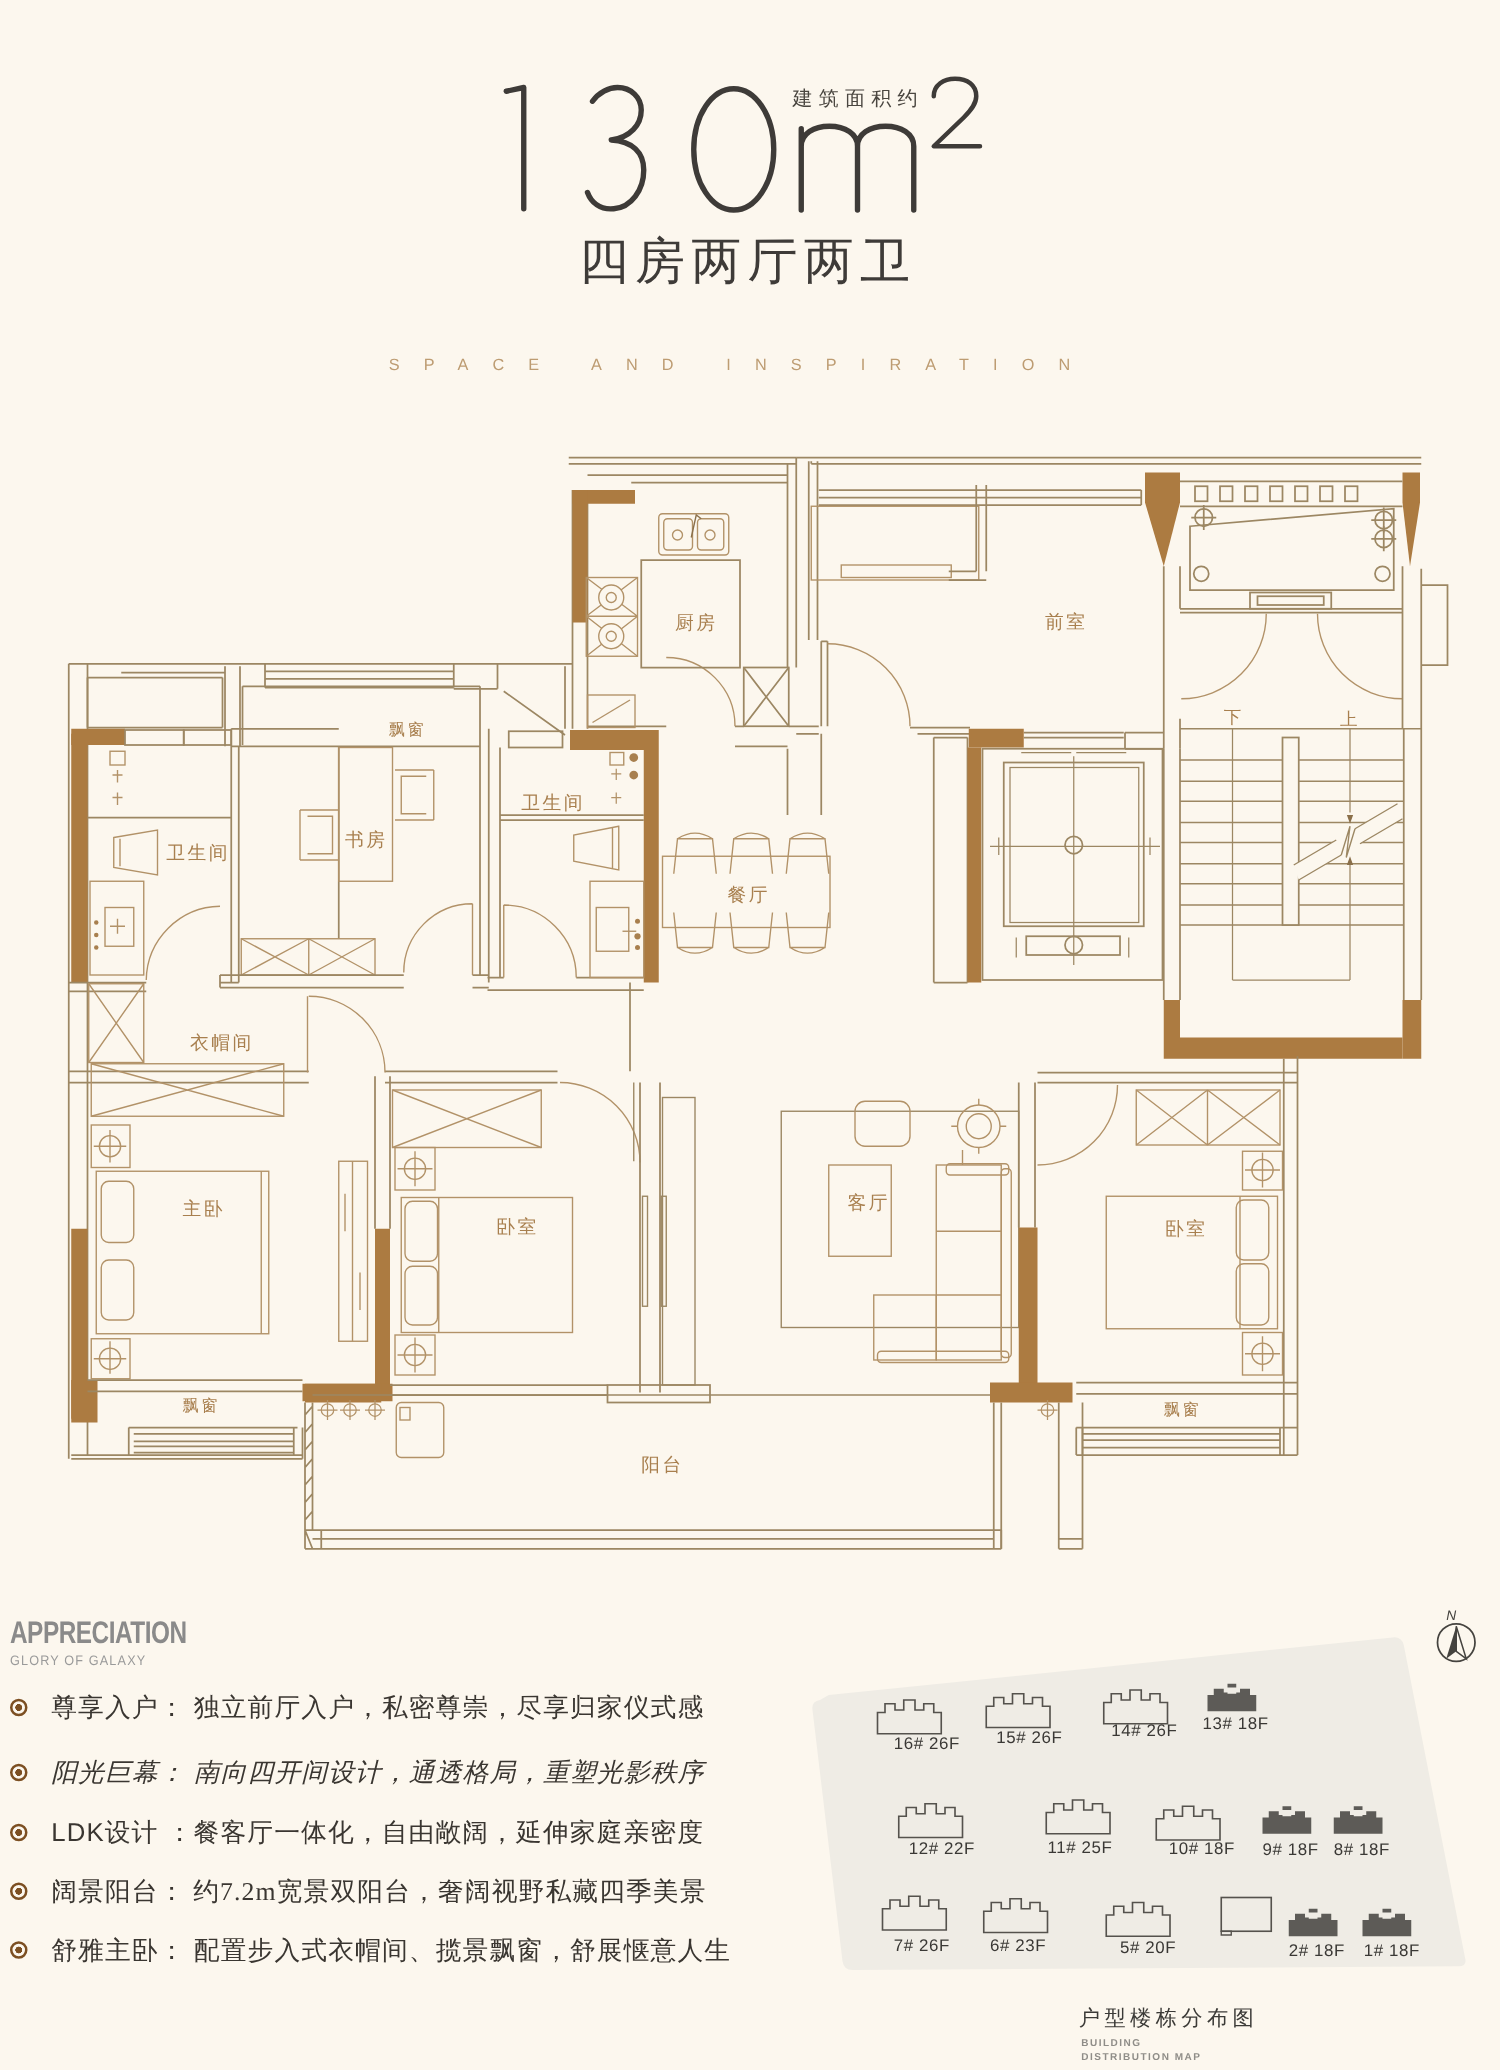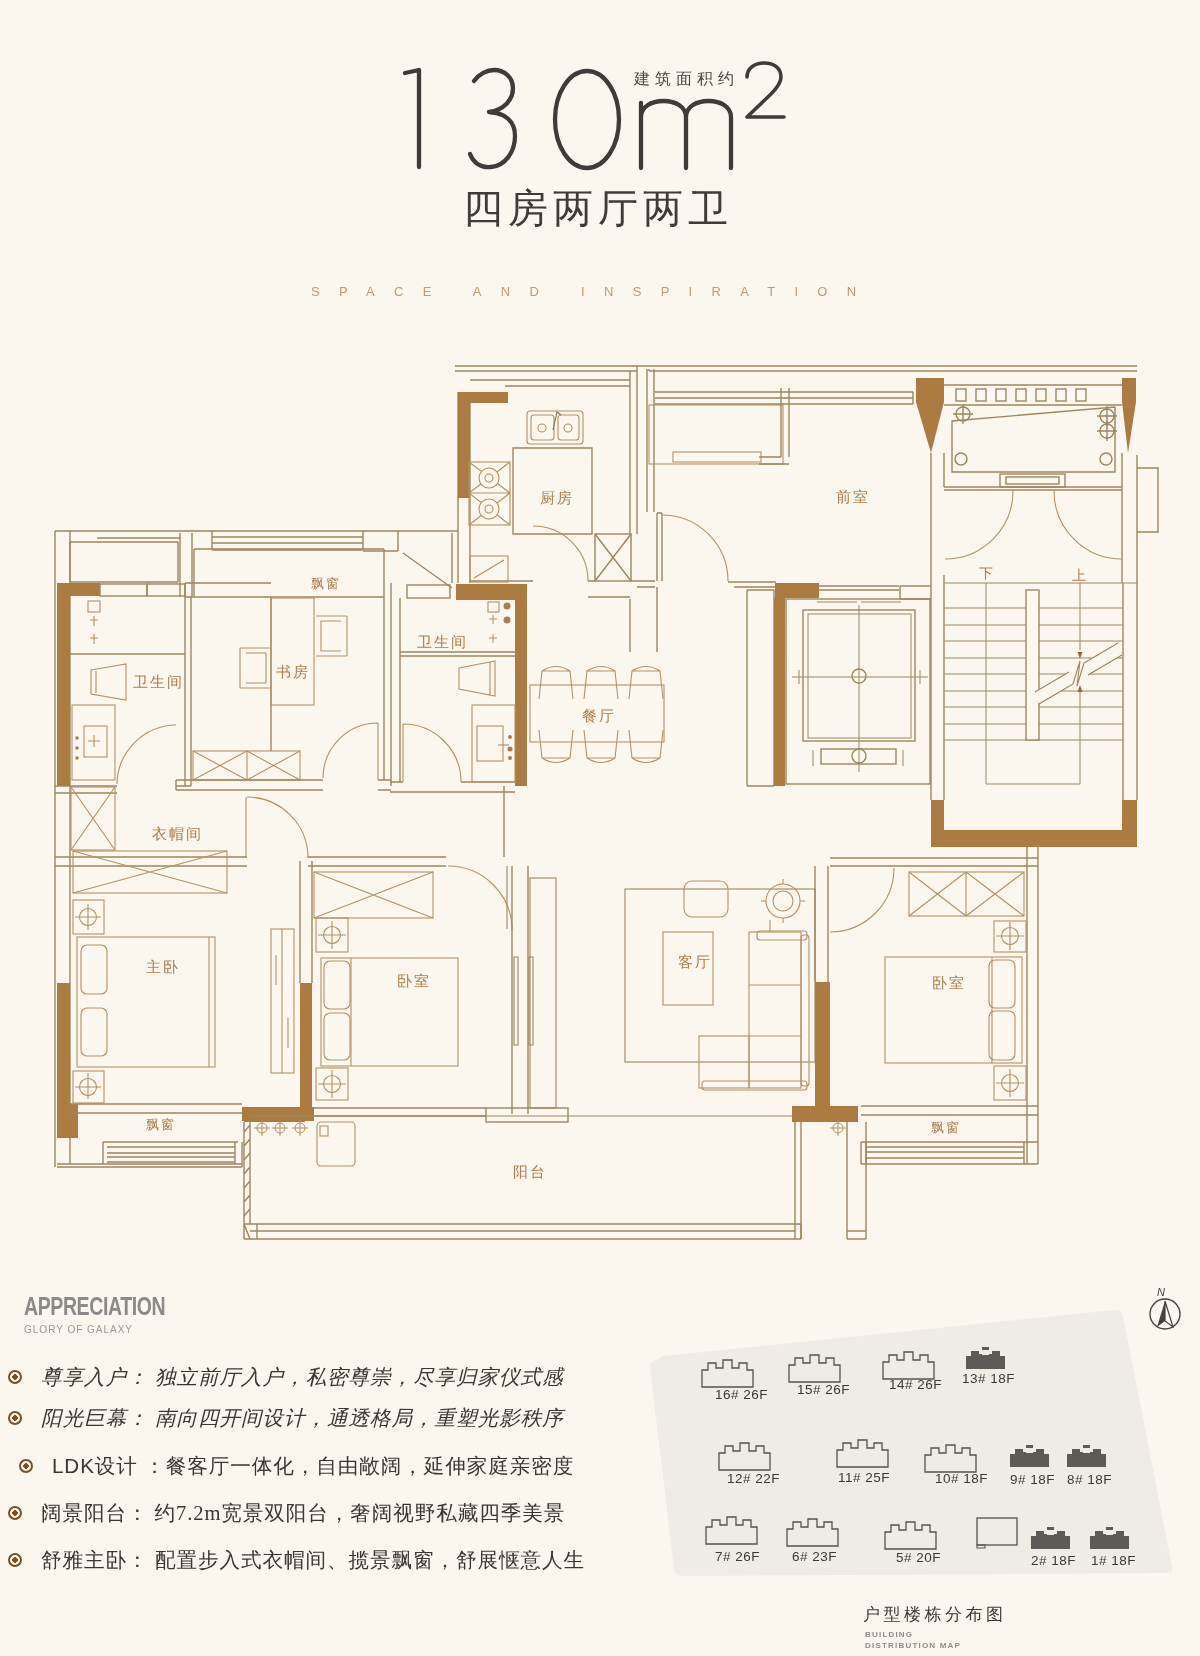--- a/index.html
+++ b/index.html
@@ -490,34 +490,34 @@
 <text x="513" y="1177">阳台</text>
 <text x="311" y="588" font-size="13">飘窗</text>
 <text x="146" y="1129" font-size="13">飘窗</text>
 <text x="931" y="1132" font-size="13">飘窗</text>
 <text x="979" y="578" font-size="14">下</text>
 <text x="1072" y="580" font-size="14">上</text>
 </g>
 </g>
 </svg>
 
-<div class="abs" style="left:8px;top:1292px;width:620px;margin-left:16px;">
+<div class="abs" style="left:8px;top:1292px;width:620px;">
 
   <div style="font-size:25px;letter-spacing:-0.5px;color:#8a8a8a;font-weight:bold;transform:scaleX(0.78);transform-origin:0 0;white-space:nowrap;">APPRECIATION</div>
 
   <div style="font-size:11px;letter-spacing:1px;color:#9a9a9a;margin-top:2px;transform:scaleX(0.92);transform-origin:0 0;">GLORY OF GALAXY</div>
 </div>
 
 <div class="abs" style="left:8px;top:1340px;width:650px;font-size:20.6px;color:#3a3631;letter-spacing:0.9px;">
 
-  <div style="position:absolute;top:23px;left:0;white-space:nowrap;font-style:italic;"><span style="display:inline-block;width:10px;height:10px;border:2px solid #7c4f22;border-radius:50%;background:radial-gradient(circle,#7c4f22 0 2.6px,transparent 2.9px);vertical-align:0px;margin-right:19px;"></span>尊享入户：&nbsp;独立前厅入户，私密尊崇，尽享归家仪式感</div>
+  <div style="position:absolute;top:12px;left:0;white-space:nowrap;"><span style="display:inline-block;width:10px;height:10px;border:2px solid #7c4f22;border-radius:50%;background:radial-gradient(circle,#7c4f22 0 2.6px,transparent 2.9px);vertical-align:0px;margin-right:19px;"></span>尊享入户：&nbsp;独立前厅入户，私密尊崇，尽享归家仪式感</div>
 
   <div style="position:absolute;top:64px;left:0;white-space:nowrap;font-style:italic;"><span style="display:inline-block;width:10px;height:10px;border:2px solid #7c4f22;border-radius:50%;background:radial-gradient(circle,#7c4f22 0 2.6px,transparent 2.9px);vertical-align:0px;margin-right:19px;"></span>阳光巨幕：&nbsp;南向四开间设计，通透格局，重塑光影秩序</div>
 
-  <div style="position:absolute;top:112px;left:11px;white-space:nowrap;"><span style="display:inline-block;width:10px;height:10px;border:2px solid #7c4f22;border-radius:50%;background:radial-gradient(circle,#7c4f22 0 2.6px,transparent 2.9px);vertical-align:0px;margin-right:19px;"></span>LDK设计 ：餐客厅一体化，自由敞阔，延伸家庭亲密度</div>
+  <div style="position:absolute;top:112px;left:0;white-space:nowrap;"><span style="display:inline-block;width:10px;height:10px;border:2px solid #7c4f22;border-radius:50%;background:radial-gradient(circle,#7c4f22 0 2.6px,transparent 2.9px);vertical-align:0px;margin-right:19px;"></span>LDK设计 ：餐客厅一体化，自由敞阔，延伸家庭亲密度</div>
 
   <div style="position:absolute;top:159px;left:0;white-space:nowrap;font-family:Liberation Serif, serif;"><span style="display:inline-block;width:10px;height:10px;border:2px solid #7c4f22;border-radius:50%;background:radial-gradient(circle,#7c4f22 0 2.6px,transparent 2.9px);vertical-align:0px;margin-right:19px;"></span>阔景阳台：&nbsp;约7.2m宽景双阳台，奢阔视野私藏四季美景</div>
 
   <div style="position:absolute;top:206px;left:0;white-space:nowrap;"><span style="display:inline-block;width:10px;height:10px;border:2px solid #7c4f22;border-radius:50%;background:radial-gradient(circle,#7c4f22 0 2.6px,transparent 2.9px);vertical-align:0px;margin-right:19px;"></span>舒雅主卧：&nbsp;配置步入式衣帽间、揽景飘窗，舒展惬意人生</div>
 </div>
 
 <svg class="abs" style="left:620px;top:1280px" width="580" height="376" viewBox="0 0 580 376">
 <defs>
 
   <path id="bw" d="M0,28 V12 h7 v-6 h8 v4 h8 v-7 h9 v5 h6 v-3 h8 v3 h6 v-5 h9 v7 h8 v-4 h8 v6 h7 v16 z" fill="none" stroke="#55524d" stroke-width="1.3"></path>

